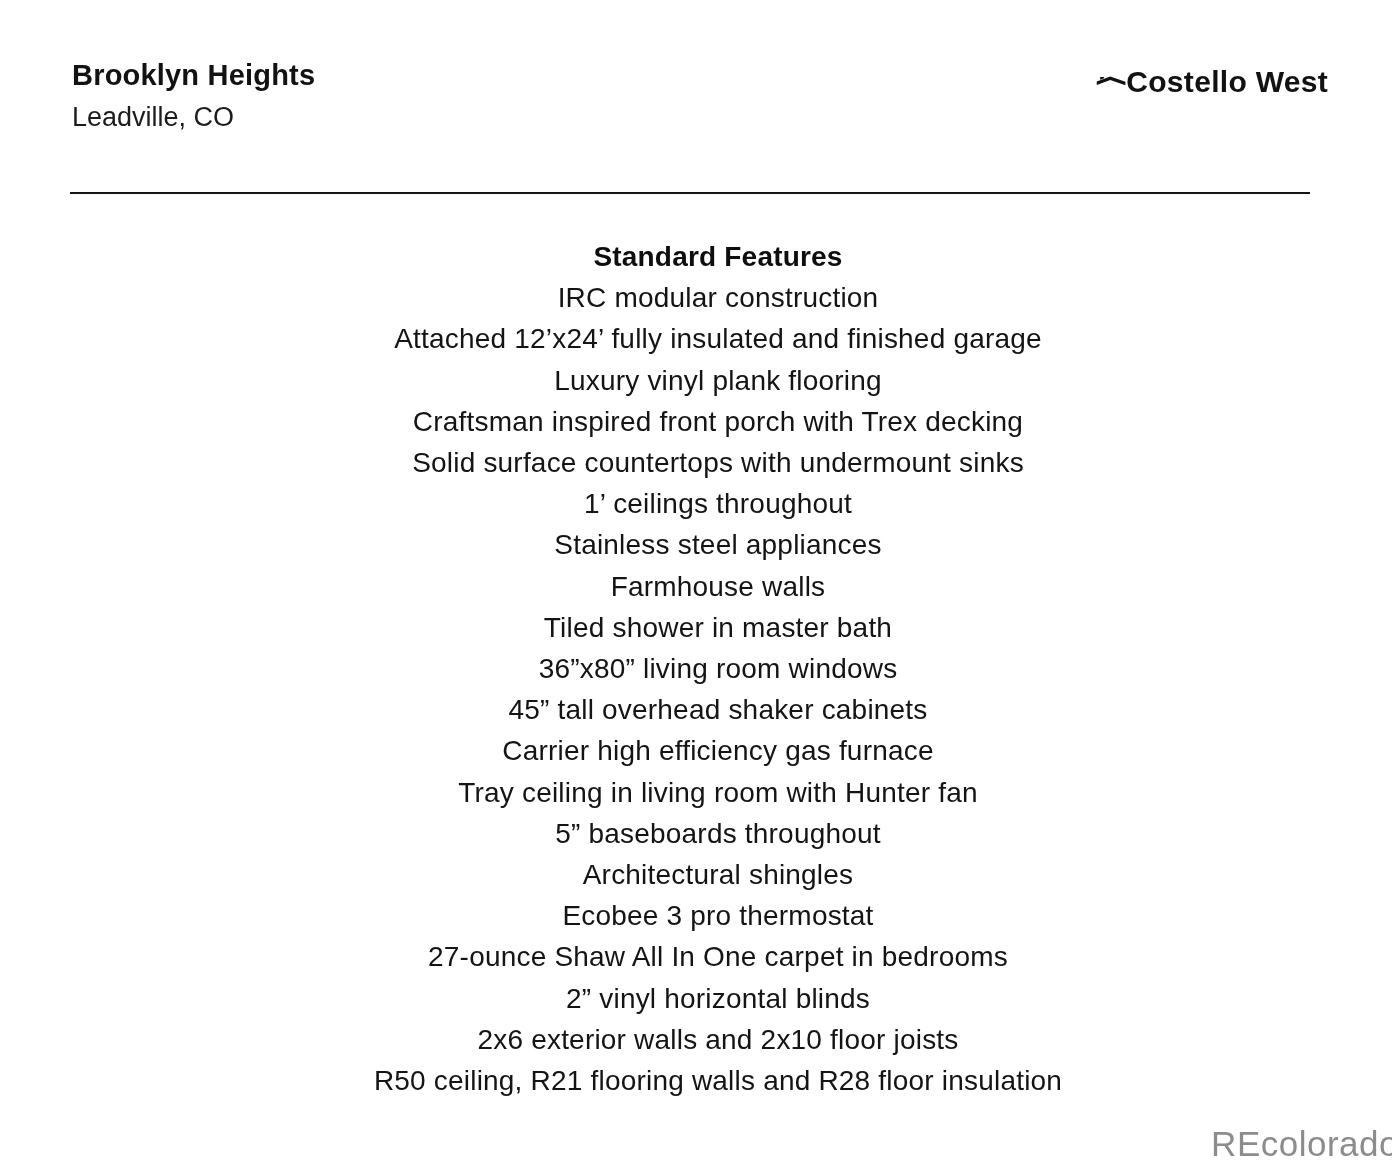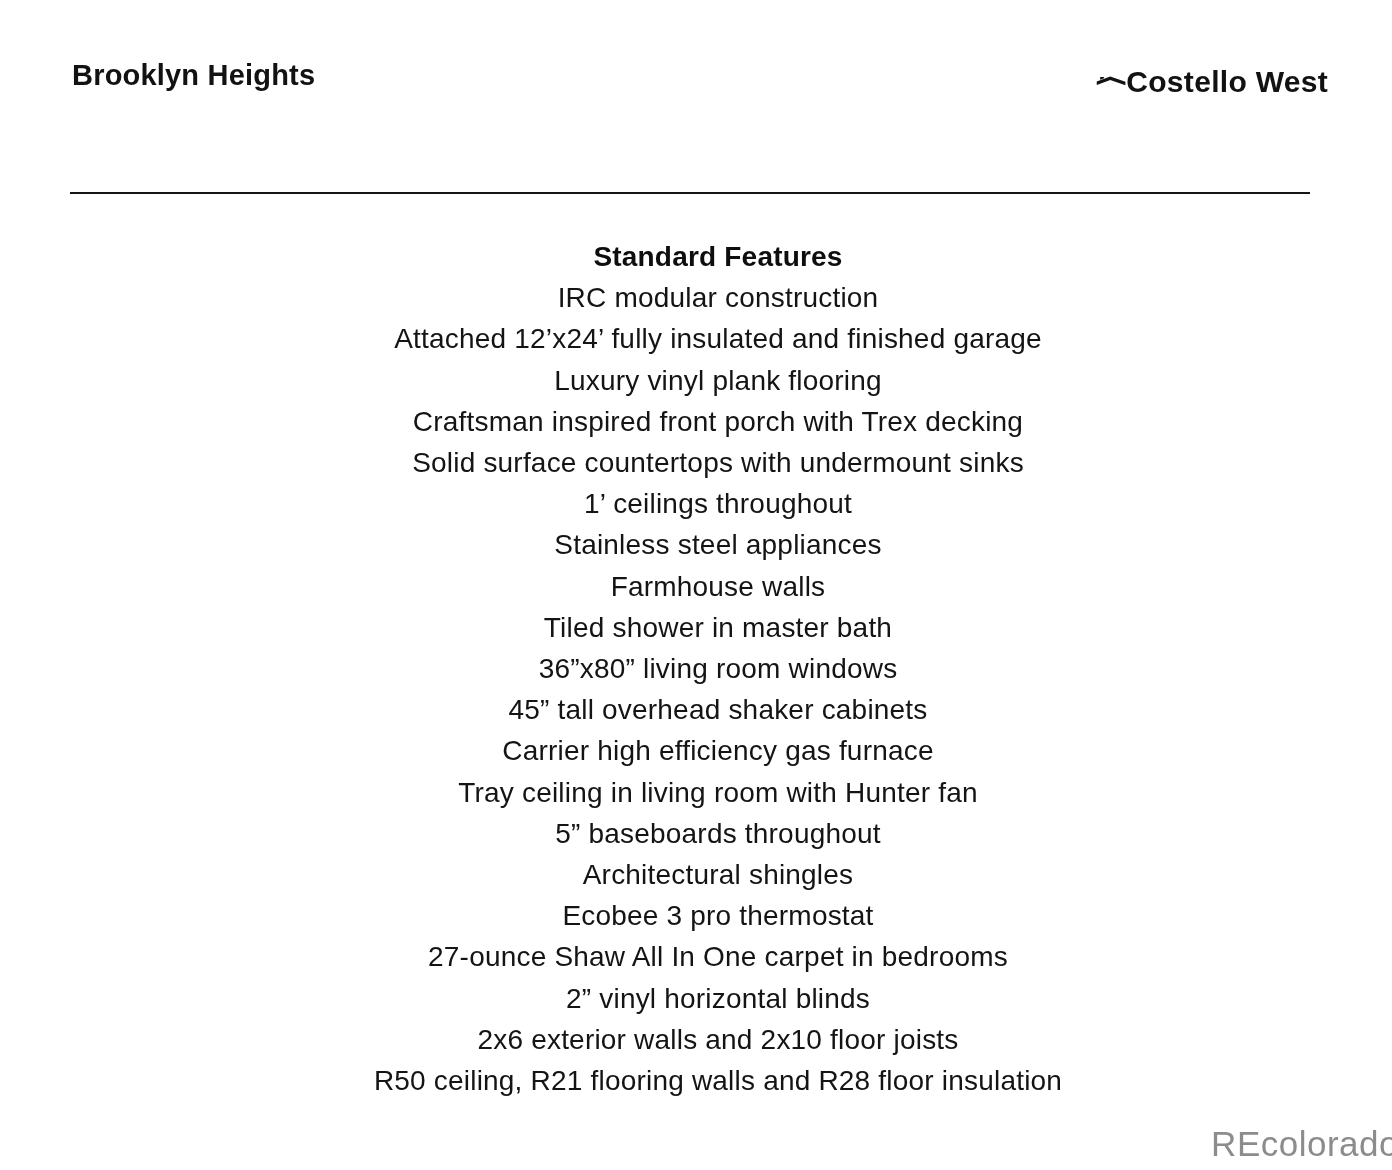--- a/index.html
+++ b/index.html
@@ -103,20 +103,21 @@
     letter-spacing: 0.5px;
   }
 </style>
 </head>
 <body>
 
 <div class="page">
 
   <div class="header-left">
     <div class="community-name">Brooklyn Heights</div>
+    <div class="community-location">Leadville, CO</div>
   </div>
 
   <div class="logo">
     <svg viewBox="0 0 240 82" xmlns="http://www.w3.org/2000/svg" aria-hidden="true">
 
       <polygon points="33,9 63,9 63,20 33,31" fill="#121212"></polygon>
 
       <polygon points="6,45 113,5 233,47 233,75 113,33 6,73" fill="#121212"></polygon>
     </svg>
     <div class="logo-text">Costello West</div>

